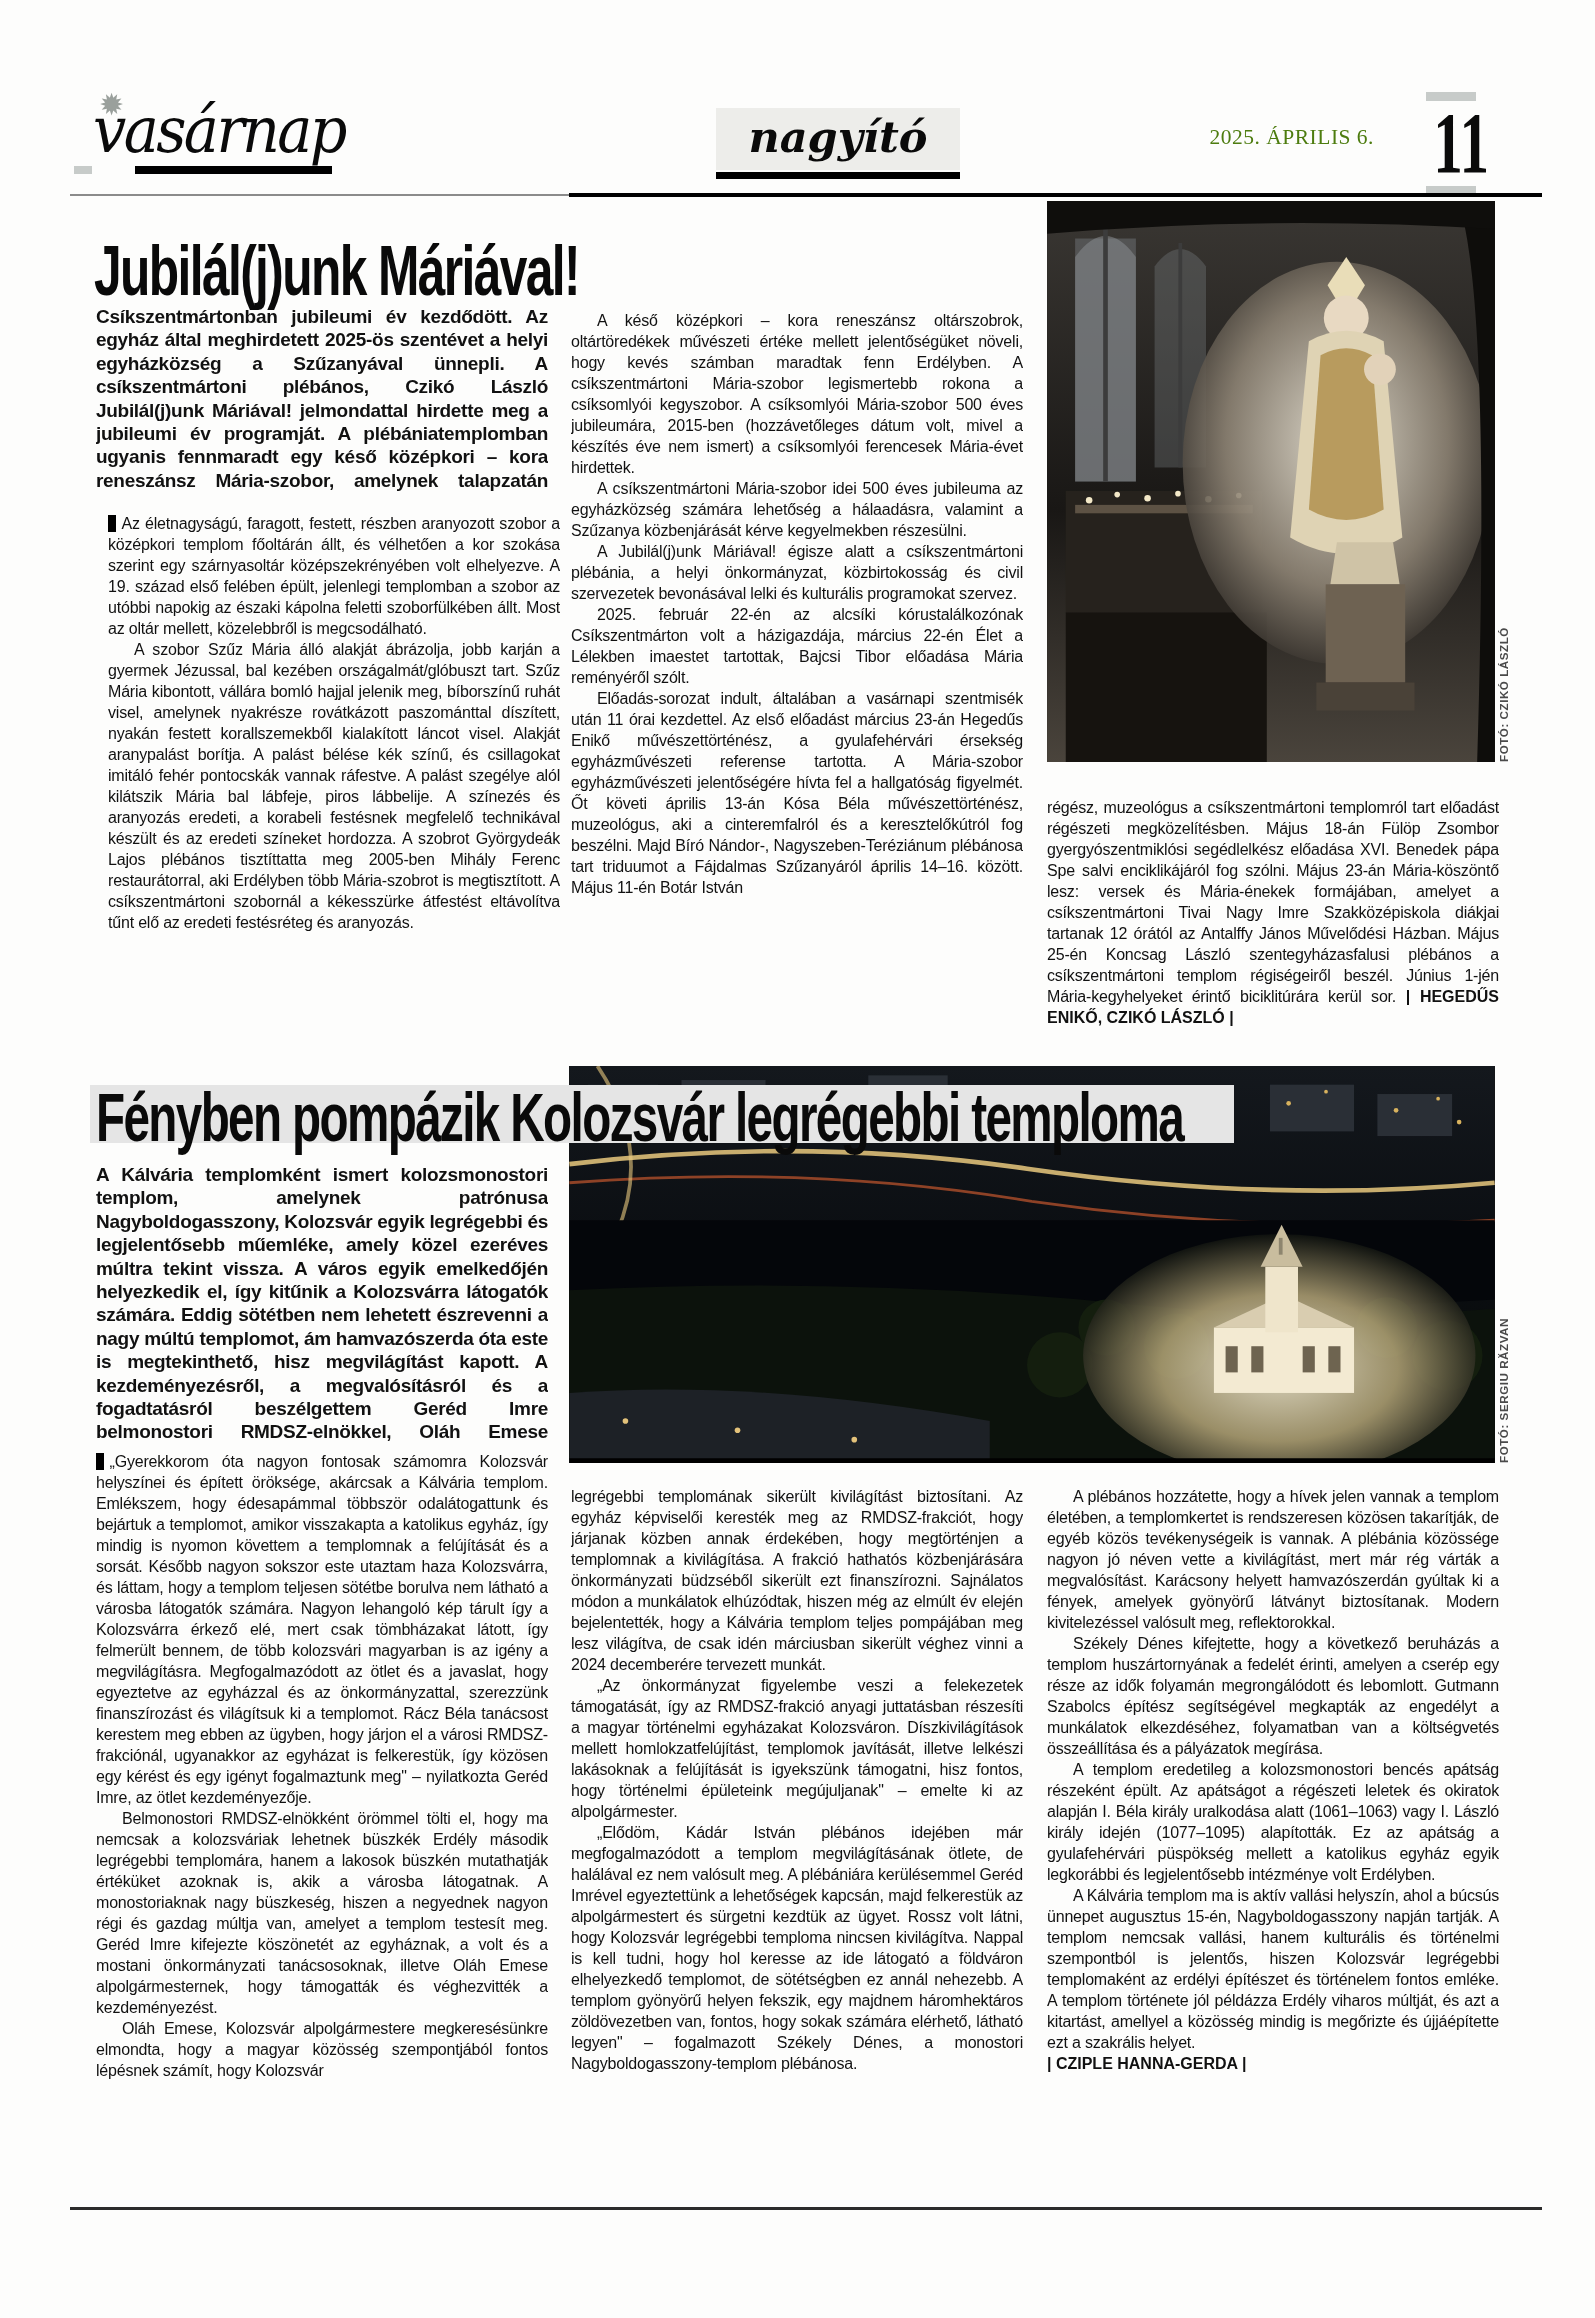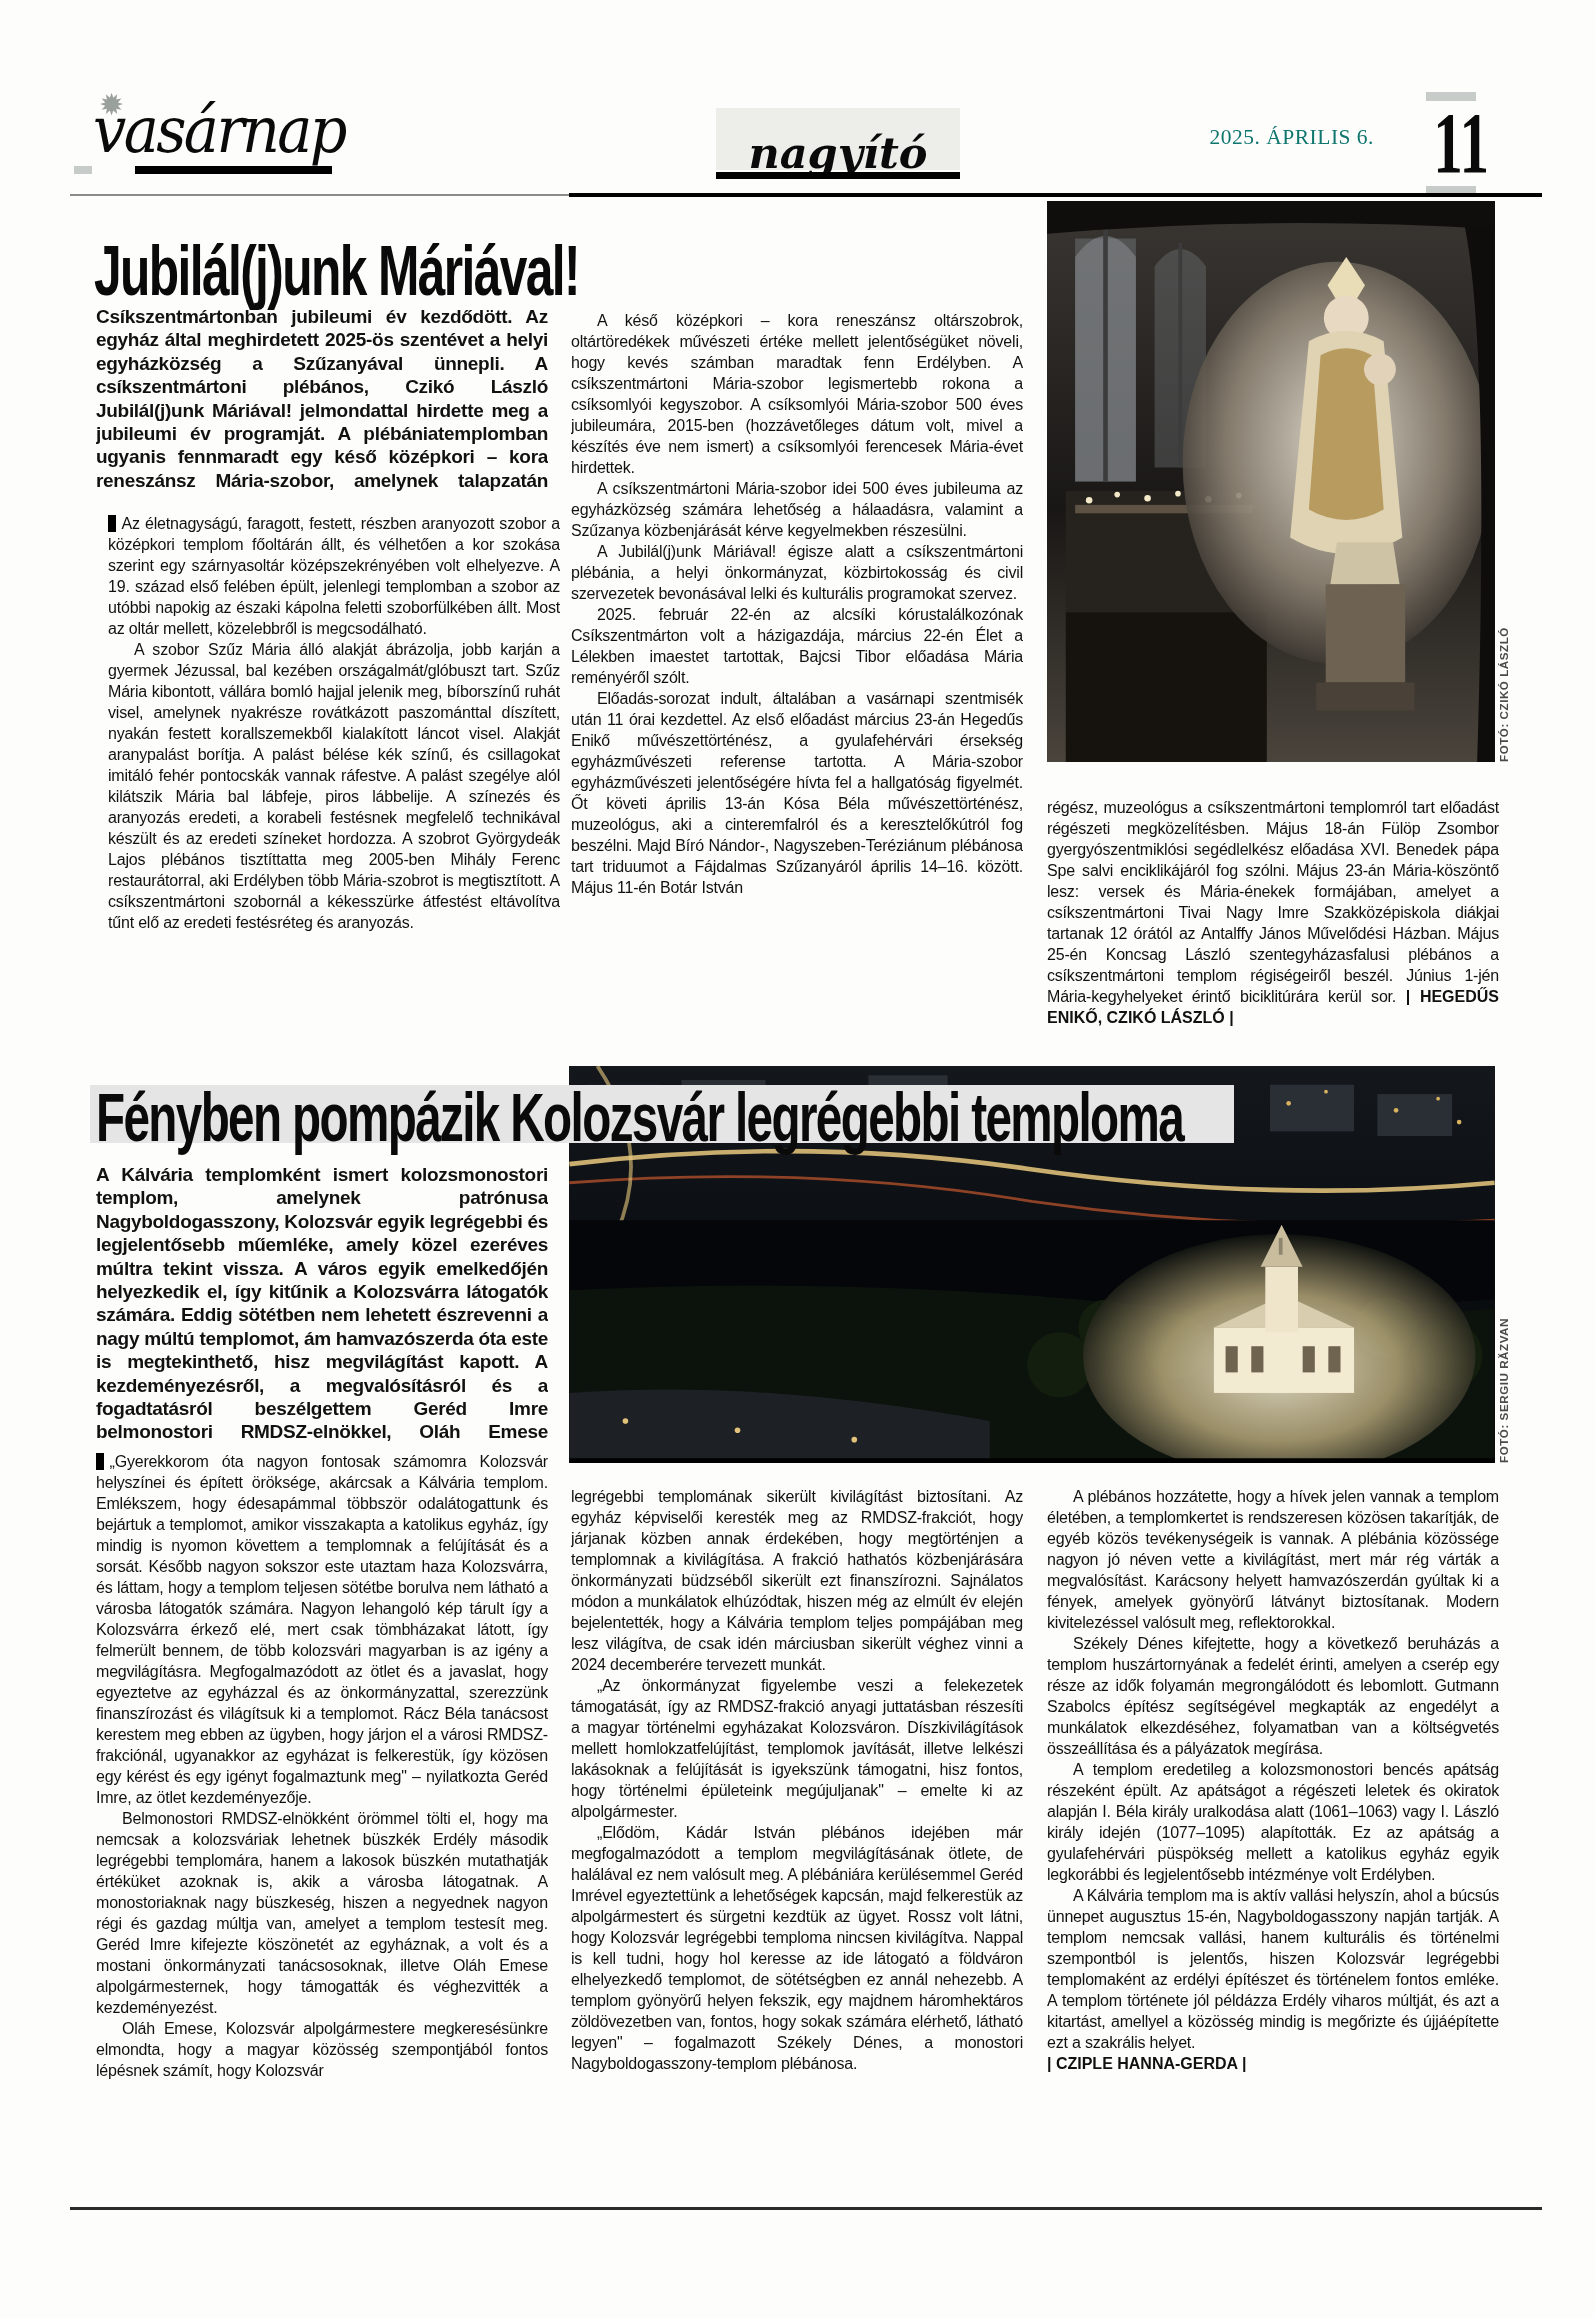--- a/index.html
+++ b/index.html
@@ -6,24 +6,24 @@
   #page{position:relative;width:1595px;height:2319px;background:#fdfdfc;overflow:hidden;
         font-family:"Liberation Sans",sans-serif;color:#111;}
   
   .brand{position:absolute;left:93px;top:93px;font-family:"DejaVu Serif",serif;font-style:italic;
          font-size:64px;letter-spacing:-2.8px;color:#0a0a0a;transform:scaleX(.92);transform-origin:left top;}
   .brand-burst{position:absolute;left:99px;top:87px;font-size:30px;color:#9aa09c;}
   .brand-bar{position:absolute;left:135px;top:166px;width:197px;height:7.5px;background:#000;}
   .brand-tick{position:absolute;left:74px;top:166px;width:18px;height:7.5px;background:#c7cbc9;}
   .section-box{position:absolute;left:716px;top:108px;width:244px;height:62px;background:#ededea;}
   .section-label{position:absolute;left:0;top:3.7px;width:100%;text-align:center;
-         font-family:"DejaVu Serif",serif;font-style:italic;font-weight:bold;font-size:43px;color:#0a0a0a;margin-top:16px;}
+         font-family:"DejaVu Serif",serif;font-style:italic;font-weight:bold;font-size:43px;color:#0a0a0a;}
   .section-bar{position:absolute;left:716px;top:172px;width:244px;height:6.5px;background:#000;}
   .issue-date{position:absolute;left:1196px;top:125px;width:178px;text-align:right;
-         font-family:"Liberation Serif",serif;font-size:21.5px;letter-spacing:0.5px;color:#0f766e;}
+         font-family:"Liberation Serif",serif;font-size:21.5px;letter-spacing:0.5px;color:#4d7c0f;}
   .page-num{position:absolute;left:1422px;top:92px;width:70px;text-align:center;
          font-family:"Liberation Serif",serif;font-weight:bold;font-size:87px;
          transform:scaleX(.68);transform-origin:center top;color:#0a0a0a;}
   .pn-tick{position:absolute;width:50px;height:9.3px;background:#c7cbc9;left:1426px;}
   .header-rule-l{position:absolute;left:70px;top:194px;width:499px;height:2.3px;background:#8b8b8b;}
   .header-rule-r{position:absolute;left:569px;top:193px;width:973px;height:4.2px;background:#000;}
   
   .headline{position:absolute;font-weight:bold;white-space:nowrap;color:#0a0a0a;
             letter-spacing:-2.3px;transform-origin:left top;}
   #h1-title{left:94px;top:230px;font-size:71px;transform:scaleX(.70);}

